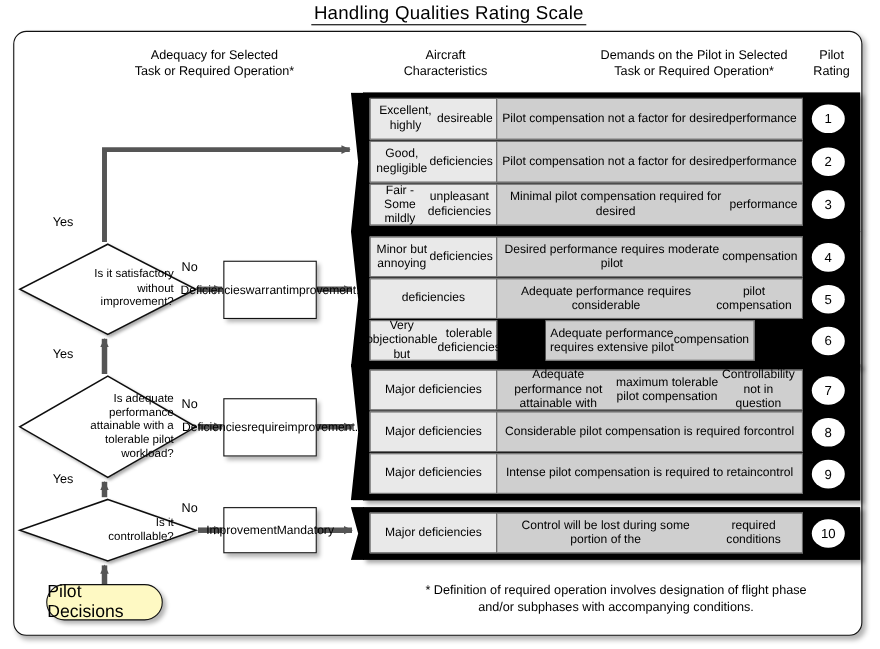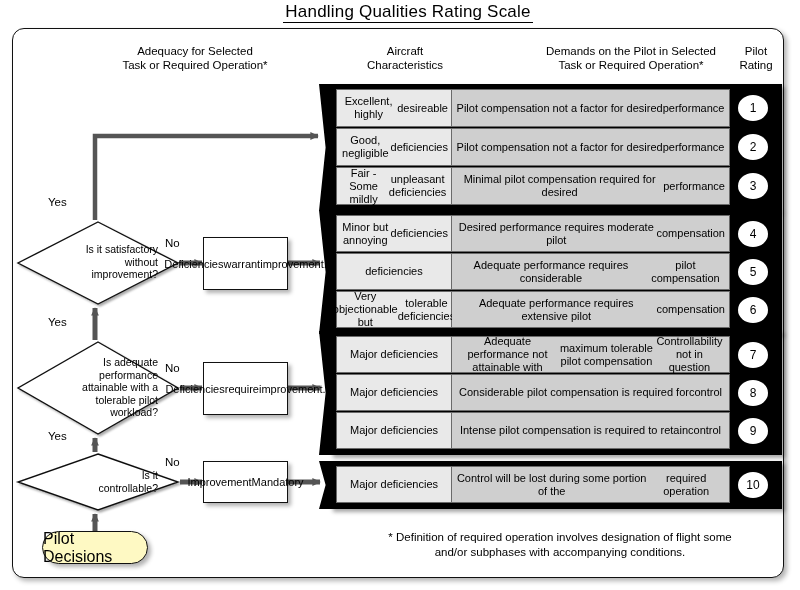--- a/index.html
+++ b/index.html
@@ -257,21 +257,21 @@
             <div>deficiencies</div>
           </div>
           <div class="cell-dm">
             <div>Adequate performance requires considerable</div>
             <div>pilot compensation</div>
           </div>
           <div class="cell-pr">
             <div class="prcircle">5</div>
           </div>
         </div>
-        <div class="rrow" style="top: 76px; height: 37px;">
+        <div class="rrow" style="top: 76px; height: 37px; gap: 44px;">
           <div class="cell-ac">
             <div>Very objectionable but</div>
             <div>tolerable deficiencies</div>
           </div>
           <div class="cell-dm">
             <div>Adequate performance requires extensive pilot</div>
             <div>compensation</div>
           </div>
           <div class="cell-pr">
             <div class="prcircle">6</div>
@@ -323,21 +323,21 @@
     </div>
     <div class="group" style="left: 330px; top: 461px; width: 452px; height: 48px;">
       <div class="wedge" style="top: 0px; height: 48px; clip-path: polygon(100% 0px, 100% 100%, 0px 100%, 55% 50%, 0px 0px);"></div>
       <div class="rowset">
         <div class="rrow" style="top: 0px; height: 37px;">
           <div class="cell-ac">
             <div>Major deficiencies</div>
           </div>
           <div class="cell-dm">
             <div>Control will be lost during some portion of the</div>
-            <div>required operation</div>
+            <div>required conditions</div>
           </div>
           <div class="cell-pr">
             <div class="prcircle">10</div>
           </div>
         </div>
       </div>
     </div>
   </div>
 
 <svg id="flow" viewBox="0 0 800 590" xmlns="http://www.w3.org/2000/svg">
@@ -412,15 +412,15 @@
     <div>improvement.</div>
   </div>
 <div class="boxnode" id="box-3" style="left:203px; top:461px; width:85px; height:42px;">
     <div>Improvement</div>
     <div>Mandatory</div>
   </div>
 
 <div class="oval" id="start-oval" style="left:42px; top:531px; width:106px; height:33px;">Pilot Decisions</div>
 
 <div id="footnote">
-  <div>* Definition of required operation involves designation of flight some</div>
+  <div>* Definition of required operation involves designation of flight phase</div>
   <div>and/or subphases with accompanying conditions.</div>
 </div>
 
 </body></html>

